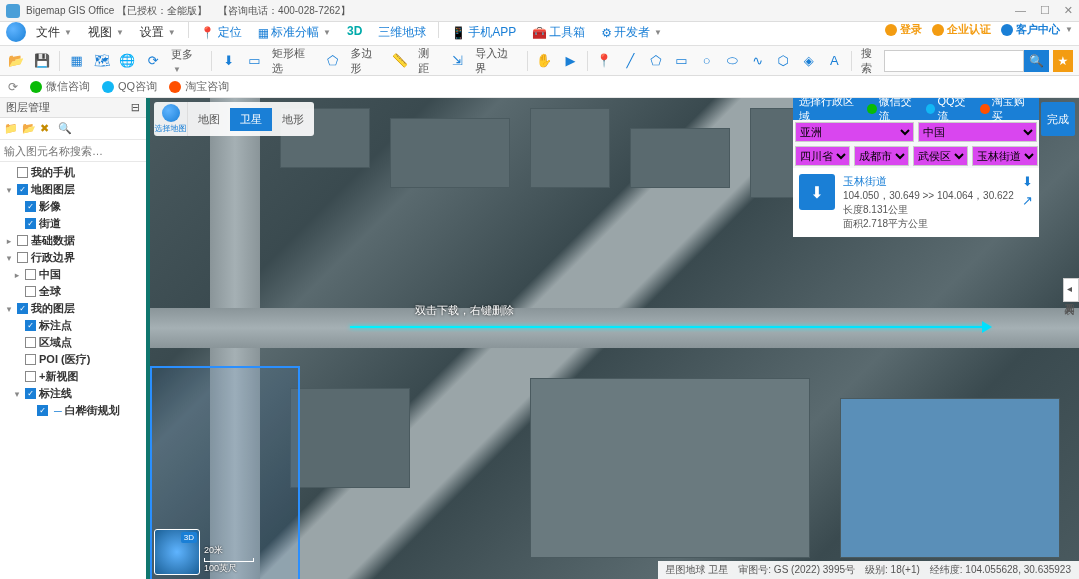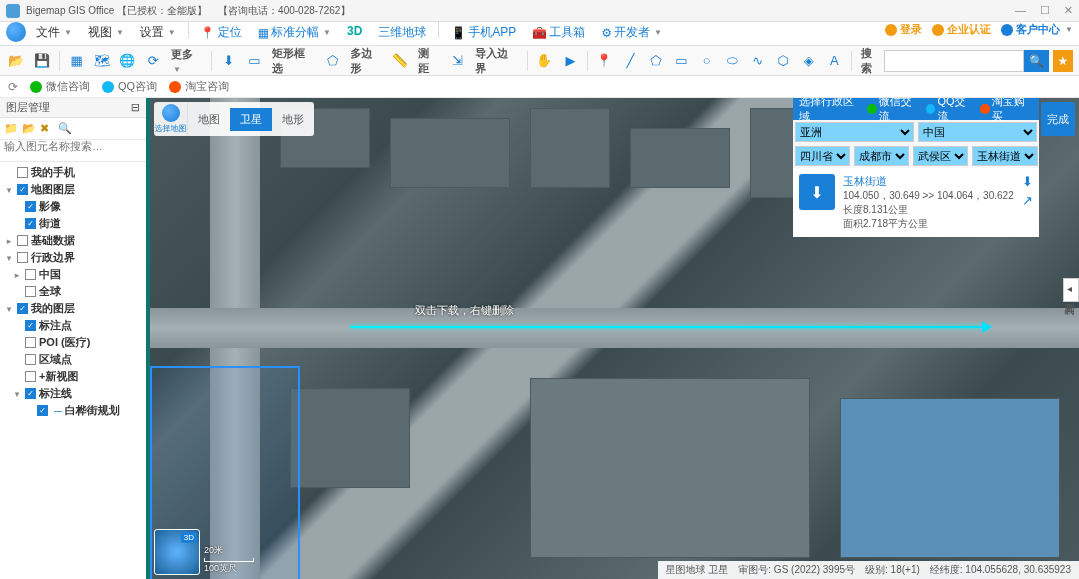--- a/index.html
+++ b/index.html
@@ -15,35 +15,35 @@
 .menubar .mitem.blue { color:#1a7fd6; }
 .menubar .sep { width:1px; height:16px; background:#ddd; margin:0 2px; }
 .menubar .right { margin-left:auto; display:flex; gap:10px; align-items:center; font-size:11px; }
 .menubar .right .link { color:#f39c12; cursor:pointer; display:flex; align-items:center; gap:3px;font-weight:bold; }
 .menubar .right .link.blue { color:#1a7fd6; }
 .menubar .right .link .ico { width:12px; height:12px; border-radius:50%; background:#f39c12; }
 .menubar .right .link.blue .ico { background:#1a7fd6; }
 .toolbar { height:30px; background:#f9f9f9; display:flex; align-items:center; gap:4px; padding:0 6px; border-bottom:1px solid #ddd; }
 .toolbar .tbtn { width:22px; height:22px; display:flex; align-items:center; justify-content:center; cursor:pointer; border-radius:3px; font-size:13px; color:#1a7fd6; }
 .toolbar .sep { width:1px; height:20px; background:#ddd; margin:0 2px; }
-.toolbar .txt { font-size:11px; color:#555; padding:4px 3px;font-weight:bold; }
+.toolbar .txt { font-size:11px; color:#555; padding:4px 3px; }
 .toolbar .search { margin-left:auto; display:flex; align-items:center; }
 .toolbar .search input { width:140px; height:22px; border:1px solid #ccc; padding:0 4px; font-size:11px; }
 .toolbar .search .go { width:26px; height:22px; background:#1a7fd6; color:#fff; display:flex; align-items:center; justify-content:center; cursor:pointer; }
 .toolbar .search .star { width:22px; height:22px; background:#f39c12; color:#fff; display:flex; align-items:center; justify-content:center; margin-left:4px; cursor:pointer; }
 .chatbar { height:22px; background:#fff; display:flex; align-items:center; gap:12px; padding:0 8px; border-bottom:1px solid #e8e8e8; font-size:11px; }
 .chatbar .item { display:flex; align-items:center; gap:4px; cursor:pointer; color:#666; }
 .chatbar .item .dot { width:12px; height:12px; border-radius:50%; }
 .chatbar .refresh { font-size:12px; color:#888; cursor:pointer; }
 .main { display:flex; height:481px; }
 .sidebar { width:150px; background:#fff; border-right:4px solid #0f766e; display:flex; flex-direction:column; }
 .sidebar .hdr { height:20px; background:#f5f5f5; display:flex; align-items:center; padding:0 6px; font-size:11px; color:#555; border-bottom:1px solid #e0e0e0; justify-content:space-between; }
 .sidebar .tbar { height:22px; display:flex; align-items:center; gap:4px; padding:0 4px; border-bottom:1px solid #e8e8e8; }
 .sidebar .tbar .ico { width:14px; height:14px; cursor:pointer; font-size:11px; color:#c58b00; }
-.sidebar .srch { height:22px; display:flex; align-items:flex-start; padding:0 4px; border-bottom:1px solid #e8e8e8; }
+.sidebar .srch { height:22px; display:flex; align-items:center; padding:0 4px; border-bottom:1px solid #e8e8e8; }
 .sidebar .srch input { flex:1; border:none; font-size:11px; color:#aaa; outline:none; }
 .sidebar .tree { flex:1; overflow:auto; font-size:11px; padding:2px 0; }
 .sidebar .tree .node { display:flex; align-items:center; padding:1px 4px; cursor:pointer; white-space:nowrap; }
 .sidebar .tree .tw { width:10px; text-align:center; color:#888; font-size:9px; }
 .sidebar .tree .cb { width:11px; height:11px; margin:0 3px; border:1px solid #888; display:inline-flex; align-items:center; justify-content:center; font-size:8px; }
 .sidebar .tree .cb.on { background:#1a7fd6; border-color:#1a7fd6; color:#fff; }
 .sidebar .tree .lbl { color:#333;font-weight:bold; }
 .sidebar .tree .d1 { padding-left:12px; }
 .sidebar .tree .d2 { padding-left:24px; }
 .mapview { flex:1; position:relative; background:#3a4a52; overflow:hidden; }
@@ -63,21 +63,21 @@
 .map-tabs .logo { width:34px; height:34px; display:flex; flex-direction:column; align-items:center; justify-content:center; font-size:8px; color:#1a7fd6; border-right:1px solid #ddd; }
 .map-tabs .logo .g { width:18px; height:18px; border-radius:50%; background:radial-gradient(circle at 35% 35%,#5fb4ff,#1a7fd6); margin-bottom:1px; }
 .map-tabs .tab { padding:4px 10px; font-size:11px; cursor:pointer; color:#555; }
 .map-tabs .tab.active { background:#1a7fd6; color:#fff; }
 .region-panel { position:absolute; top:0; right:40px; width:246px; background:rgba(255,255,255,0.95); font-size:11px; }
 .region-panel .hdr { height:22px; background:#1a7fd6; color:#fff; display:flex; align-items:center; padding:0 6px; font-size:11px; }
 .region-panel .hdr .sp { flex:1; }
 .region-panel .hdr .lk { color:#fff; margin-left:6px; display:flex; align-items:center; gap:2px; }
 .region-panel .hdr .lk .d { width:10px; height:10px; border-radius:50%; }
 .region-panel .row { display:flex; }
-.region-panel select { flex:1; height:20px; border:1px solid #ccc; font-size:11px; background:#7dd3fc; margin:2px; }
+.region-panel select { flex:1; height:20px; border:1px solid #ccc; font-size:11px; background:#d946ef; margin:2px; }
 .region-panel .info { display:flex; padding:6px; gap:8px; align-items:flex-start; background:#fff; }
 .region-panel .info .thumb { width:36px; height:36px; background:#1a7fd6; border-radius:3px; display:flex; align-items:center; justify-content:center; color:#fff; font-size:16px; }
 .region-panel .info .txt { flex:1; font-size:10px; color:#555; line-height:1.4; }
 .region-panel .info .txt .nm { color:#1a7fd6; font-size:11px; }
 .region-panel .info .acts { display:flex; flex-direction:column; gap:4px; color:#1a7fd6; font-size:13px; }
 .done-btn { position:absolute; top:4px; right:4px; width:34px; height:34px; background:#1a7fd6; color:#fff; display:flex; align-items:center; justify-content:center; font-size:11px; cursor:pointer; border-radius:2px; }
 .tool-tab { position:absolute; right:0; top:180px; width:16px; background:#fff; border:1px solid #ccc; padding:4px 2px; font-size:10px; color:#555; text-align:center; cursor:pointer; writing-mode:vertical-rl; }
 .mini3d { position:absolute; bottom:4px; left:4px; width:46px; height:46px; background:radial-gradient(circle,#5fb4ff,#1a5f96); border:1px solid #fff; border-radius:3px; }
 .mini3d .tag { position:absolute; top:2px; right:2px; background:#1a7fd6; color:#fff; font-size:8px; padding:1px 3px; border-radius:2px; }
 .scale { position:absolute; bottom:4px; left:54px; color:#fff; font-size:9px; text-shadow:0 0 2px #000; }
@@ -268,26 +268,26 @@
           <span class="lbl">我的图层</span>
         </div>
         <div class="node d1">
           <span class="tw"></span>
           <span class="cb on">✓</span>
           <span class="lbl">标注点</span>
         </div>
         <div class="node d1">
           <span class="tw"></span>
           <span class="cb"></span>
+          <span class="lbl">区域点</span>
+        </div>
+        <div class="node d1">
+          <span class="tw"></span>
+          <span class="cb"></span>
           <span class="lbl">POI (医疗)</span>
-        </div>
-        <div class="node d1">
-          <span class="tw"></span>
-          <span class="cb"></span>
-          <span class="lbl">区域点</span>
         </div>
         <div class="node d1">
           <span class="tw"></span>
           <span class="cb"></span>
           <span class="lbl">+新视图</span>
         </div>
         <div class="node d1">
           <span class="tw">▾</span>
           <span class="cb on">✓</span>
           <span class="lbl">标注线</span>

